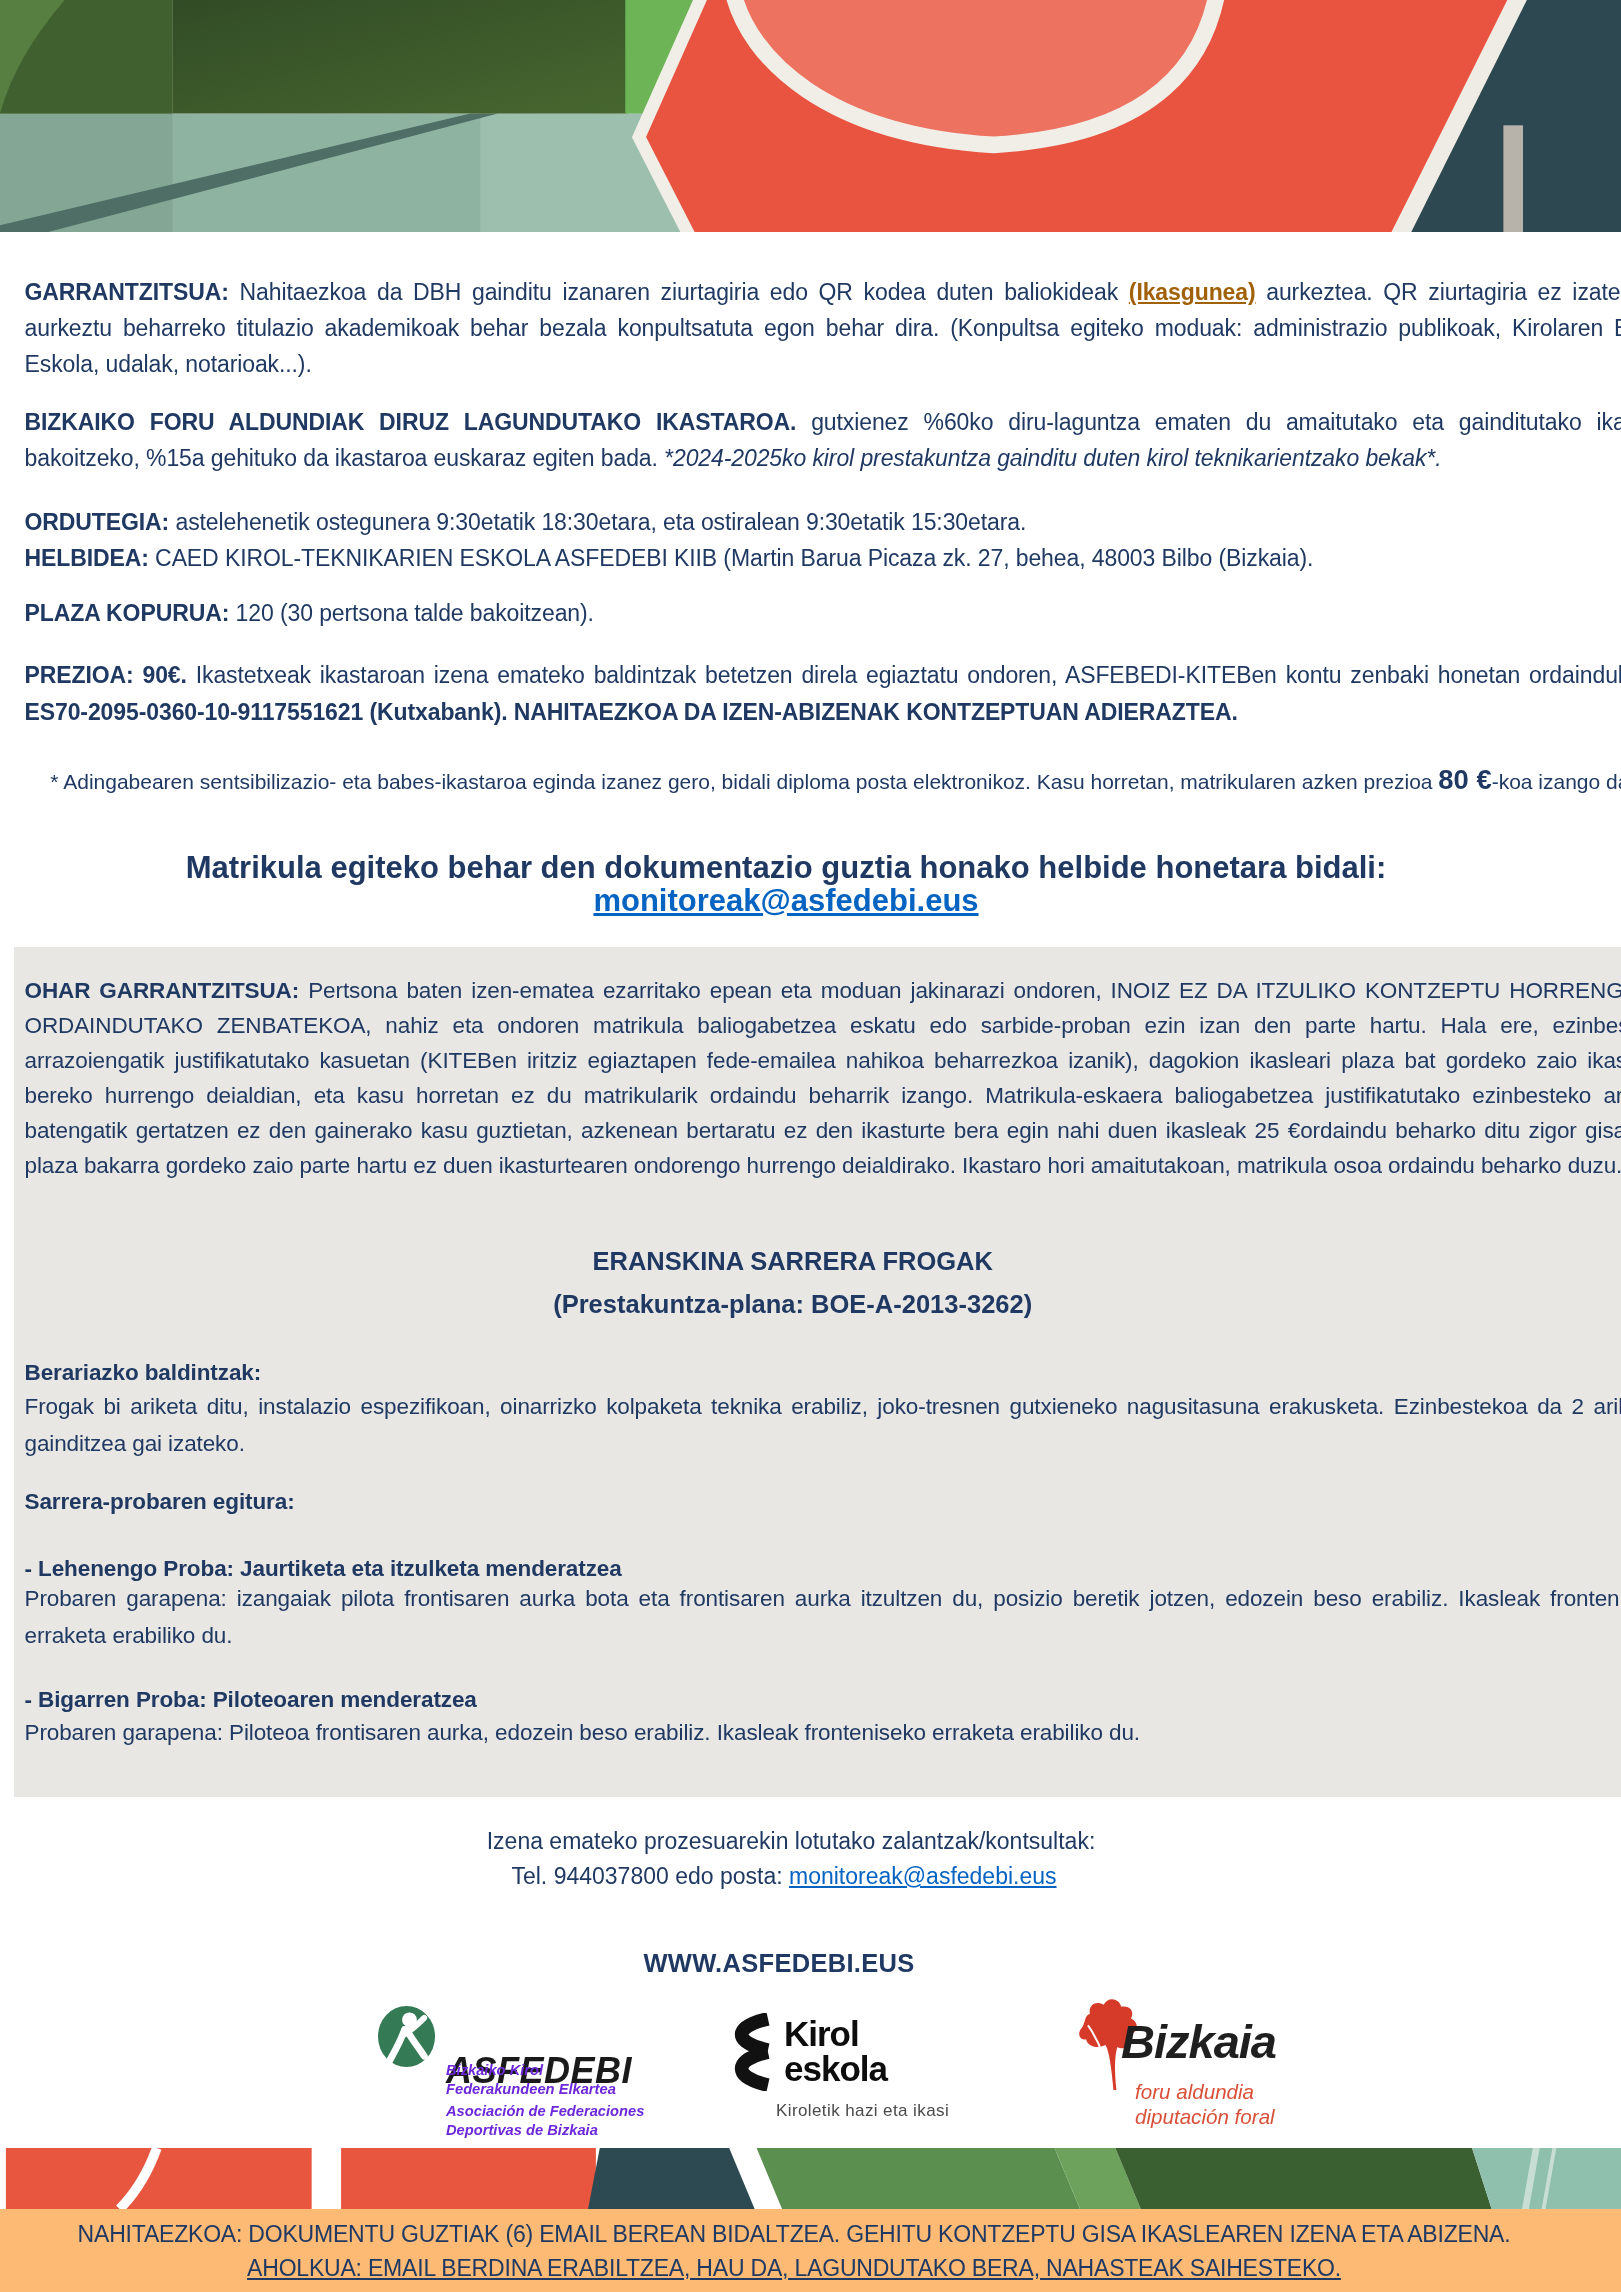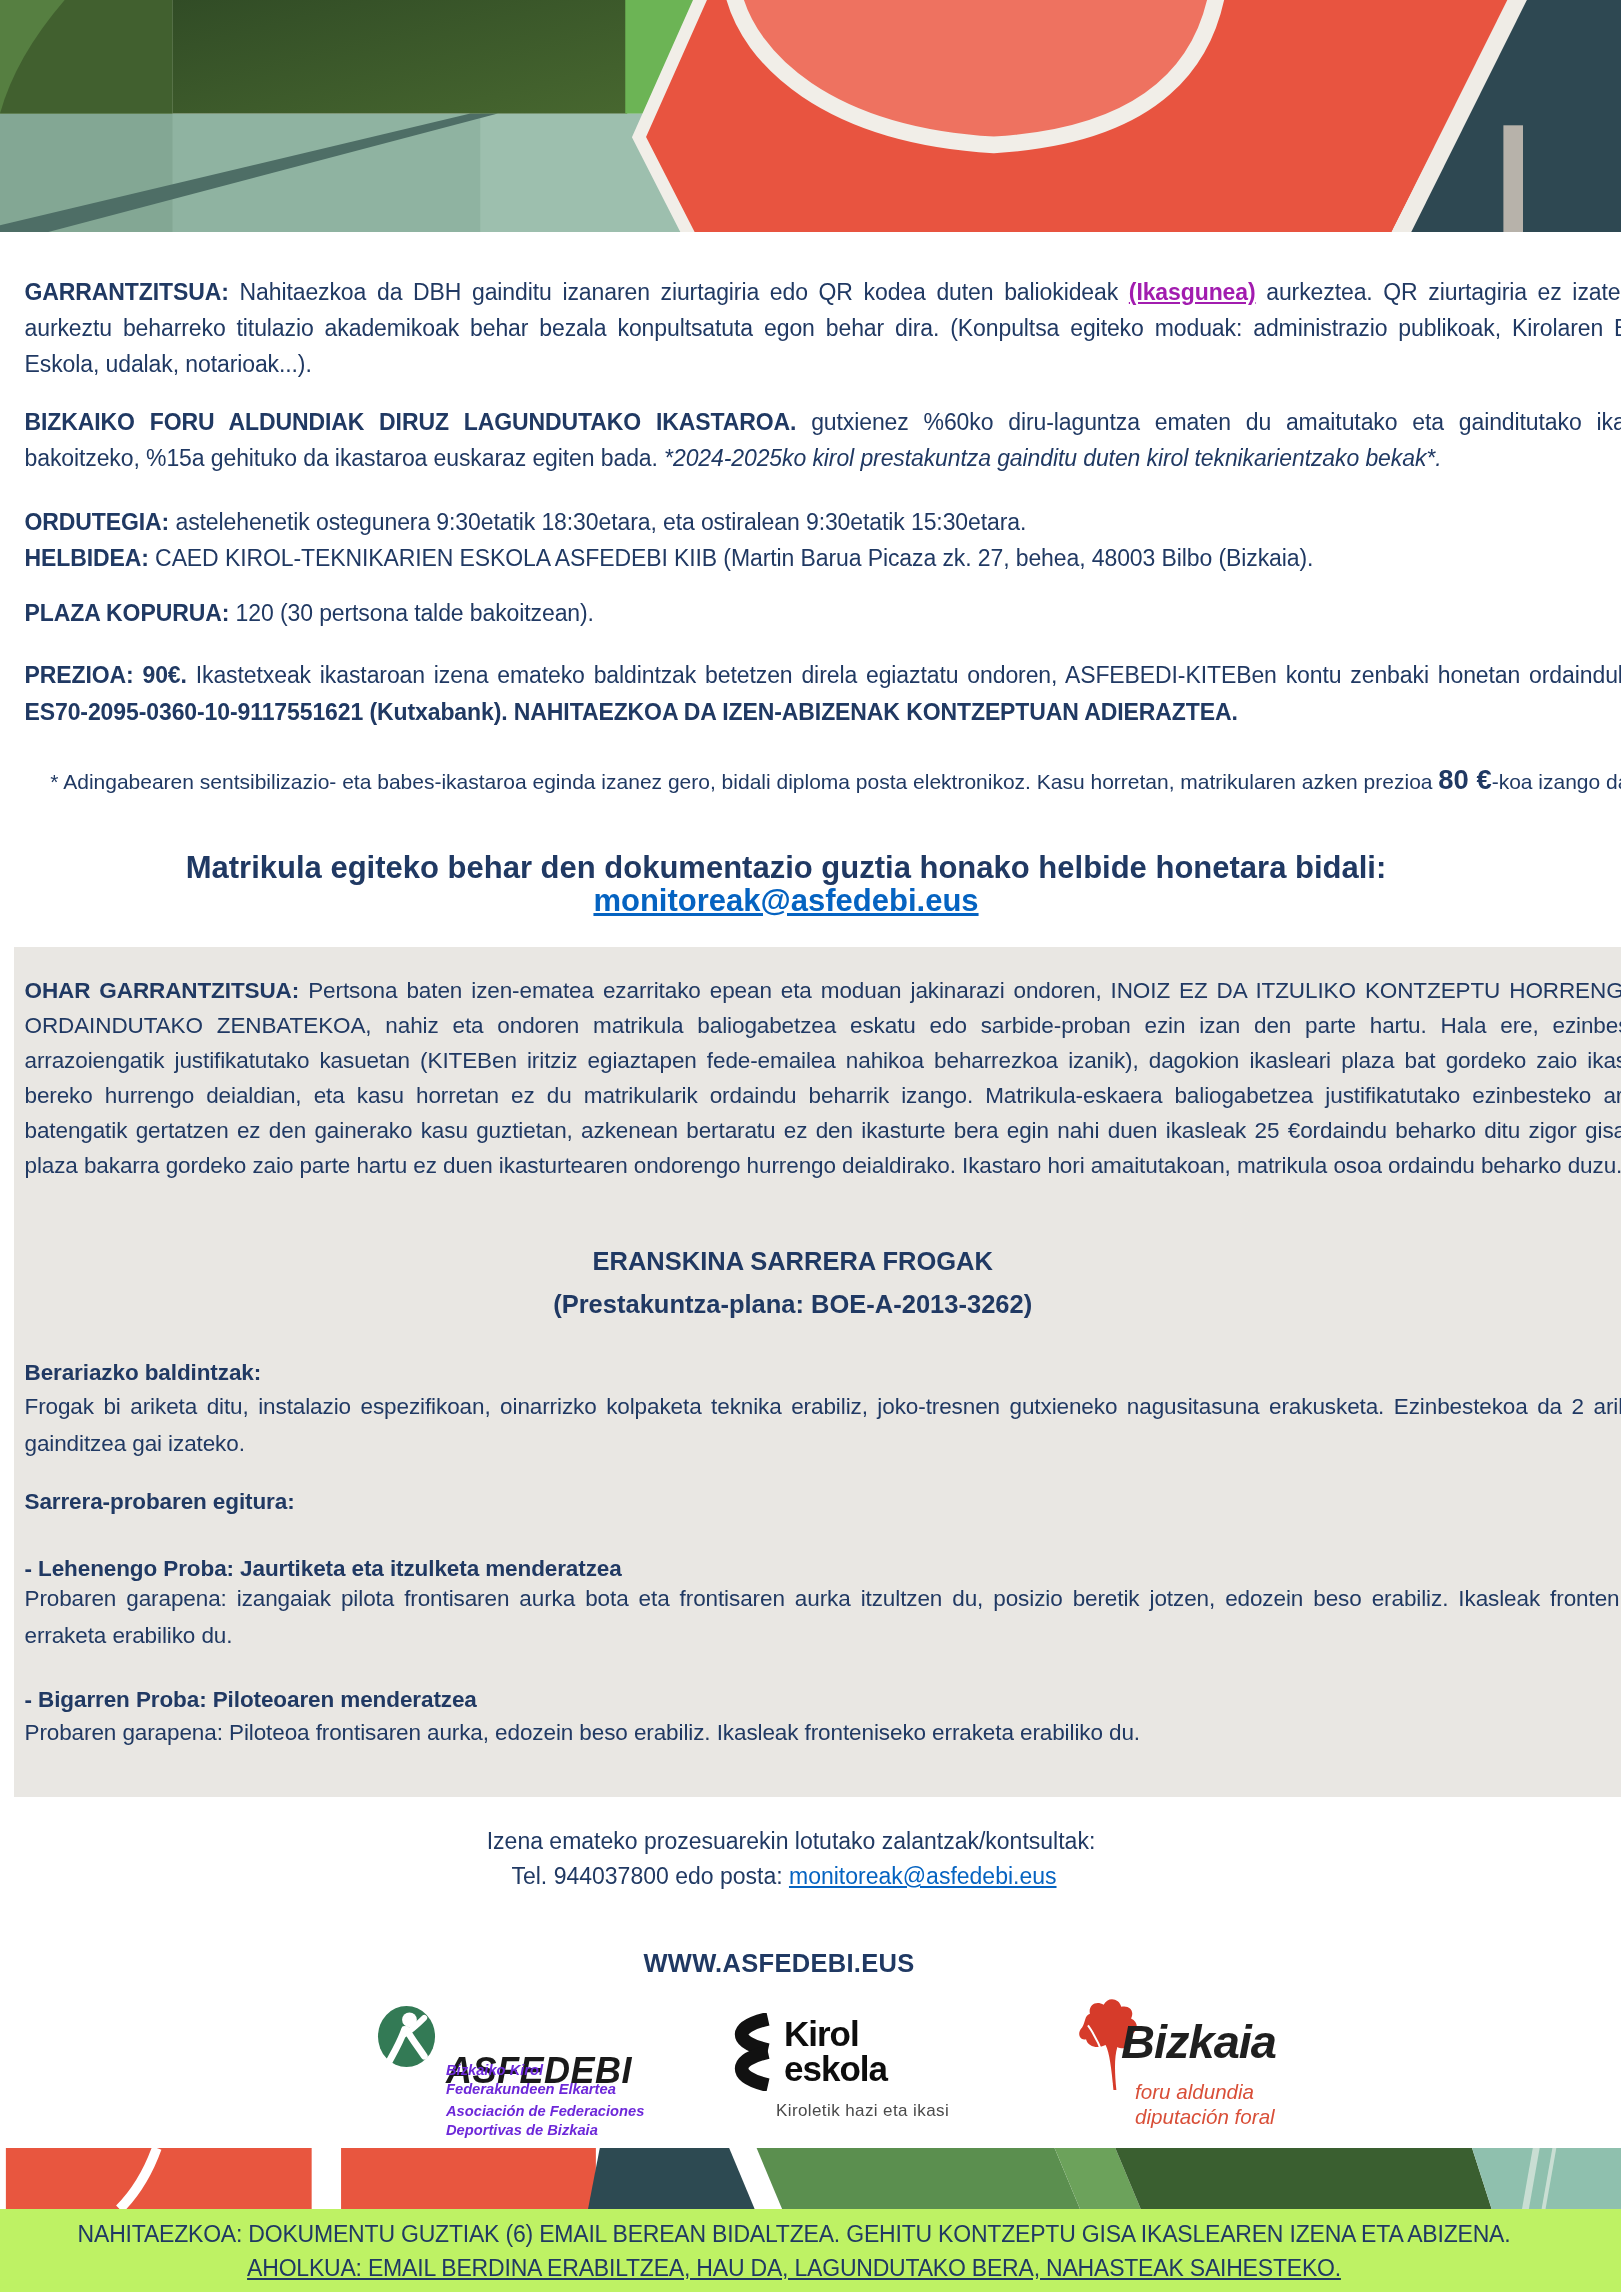--- a/index.html
+++ b/index.html
@@ -4,31 +4,31 @@
 <style>
   html,body{margin:0;padding:0;background:#ffffff;}
   .page{position:relative;width:1621px;height:2293px;overflow:hidden;background:#ffffff;
         font-family:"Liberation Sans",sans-serif;color:#203963;}
   .abs{position:absolute;}
   .txt{font-size:23px;line-height:36px;letter-spacing:-0.1px;}
   .just{text-align:justify;}
   .ctr{text-align:center;}
   b{font-weight:bold;}
   .it{font-style:italic;}
-  .red-link{color:#a21caf;font-weight:bold;text-decoration:underline;cursor:pointer;}
+  .red-link{color:#a16207;font-weight:bold;text-decoration:underline;cursor:pointer;}
   .blue-link{color:#0563c1;text-decoration:underline;cursor:pointer;}
   .note{font-size:21px;line-height:34px;}
   .note .big{font-size:27.4px;font-weight:bold;}
   .matrikula{font-size:31px;font-weight:bold;line-height:33px;}
   .graybox{background:#e9e7e3;}
   .boxtxt{font-size:22.5px;line-height:35px;letter-spacing:-0.1px;}
   .boxhead{font-size:25.5px;font-weight:bold;}
   .contact{font-size:23px;line-height:35px;}
   .www{font-size:25.5px;font-weight:bold;letter-spacing:0.3px;}
-  .band{background:#bef264;}
+  .band{background:#fdba74;}
   .bandtxt{font-size:23px;letter-spacing:-0.2px;}
   .u{text-decoration:underline;}
   
   .asf-name{font-size:36px;font-weight:bold;font-style:italic;color:#1a1a1a;letter-spacing:0.5px;margin-top:24px;}
   .asf-sub{font-size:14.7px;line-height:18.6px;font-weight:bold;font-style:italic;color:#6d28d9;}
   .kirol-name{font-size:35px;line-height:34px;font-weight:bold;color:#0d0d0d;letter-spacing:-1px;}
   .kirol-tag{font-size:17px;color:#4a4a4a;letter-spacing:0.4px;text-align:right;}
   .biz-name{font-size:47px;font-weight:bold;font-style:italic;color:#1f1f1f;letter-spacing:-1px;}
   .biz-tag{font-size:20.6px;line-height:24.5px;font-style:italic;color:#d94f38;}
 </style>

